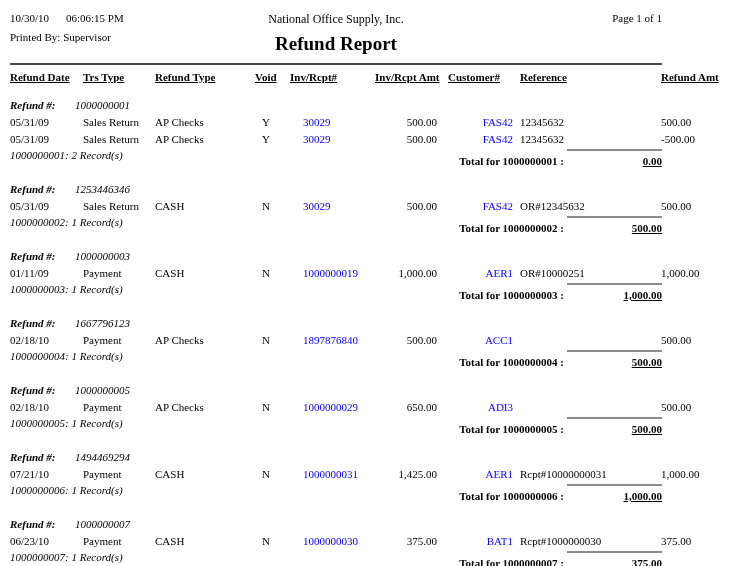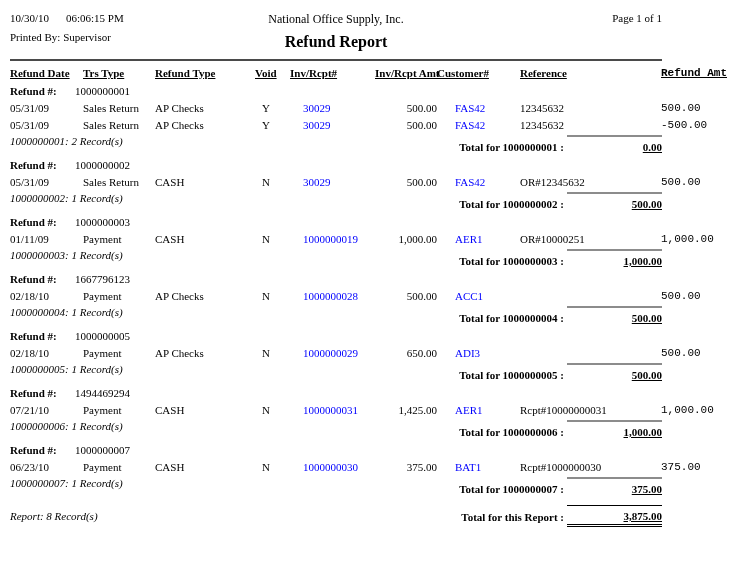--- a/index.html
+++ b/index.html
@@ -8,38 +8,38 @@
   .report { padding:0 6px 0 10px; width:668px; }
 
   
   .hdr-row1 { display:flex; margin-top:12px; align-items:flex-start; }
   .hdr-row2 { display:flex; margin-top:4px; align-items:flex-start; }
   .hdr-left  { width:230px; display:flex; }
   .hdr-center{ flex:1; text-align:center; }
   .hdr-right { width:230px; text-align:right; }
   .hdr-date { width:56px; }
   .company { font-weight:normal; font-size:12px; }
-  .report-title { font-weight:bold; font-size:16px; margin-top:2px; }
+  .report-title { font-weight:bold; font-size:19px; margin-top:2px; }
   .hdr-divider { border:0; border-top:2px solid #4a4a4a; margin-top:8px; }
 
   
   .grid { display:grid; grid-template-columns:73px 72px 100px 35px 85px 62px 76px 148px 1fr; }
   .col-headers { margin-top:6px; font-weight:bold; }
   .col-headers span { text-decoration:underline; white-space:nowrap; }
-  .h-cust { }
-  .h-ramt, .c-ramt { text-align:right;font-family:Liberation Mono, monospace; }
+  .h-cust { padding-left:11px; }
+  .h-ramt, .c-ramt { text-align:right; }
   .h-invamt, .c-invamt { text-align:right; }
 
   
-  .group-label-row { display:flex; margin-top:6px; line-height:13px; }
+  .group-label-row { display:flex; margin-top:16px; line-height:13px;font-style:italic; }
   .group-label-row .lbl { font-weight:bold; width:65px; }
   .data-row { margin-top:4px; line-height:13px; }
   .c-void { padding-left:7px; }
   .c-inv  { padding-left:13px; }
-  .c-cust { padding-left:18px; }
+  .c-cust { padding-left:18px;text-align:right; }
   .c-ref  { padding-left:7px; }
   .c-ramt { padding-right:10px; }
   a.lnk { color:#0000ff; text-decoration:none; cursor:pointer; }
 
   
   .total-row { display:flex; justify-content:space-between; margin-top:3px; }
   .records { font-style:italic; }
   .total-right { display:flex;margin-left:16px; }
   .total-label { font-weight:bold; margin-top:6px; white-space:nowrap; }
   .total-amt { width:95px; margin-left:3px; border-top:2px solid #8c8c8c;
@@ -111,21 +111,21 @@
       <span class="total-right">
         <span class="total-label">Total for 1000000001 :</span>
         <span class="total-amt">0.00</span>
       </span>
     </div>
   </div>
 
   <div>
     <div class="group-label-row">
       <span class="lbl">Refund #:</span>
-      <span>1000000002</span>
+      <span>1253446346</span>
     </div>
     <div class="grid data-row">
       <span>05/31/09</span>
       <span>Sales Return</span>
       <span>CASH</span>
       <span class="c-void">N</span>
       <span class="c-inv"><a class="lnk">30029</a></span>
       <span class="c-invamt">500.00</span>
       <span class="c-cust"><a class="lnk">FAS42</a></span>
       <span class="c-ref">OR#12345632</span>
@@ -168,21 +168,21 @@
   <div>
     <div class="group-label-row">
       <span class="lbl">Refund #:</span>
       <span>1667796123</span>
     </div>
     <div class="grid data-row">
       <span>02/18/10</span>
       <span>Payment</span>
       <span>AP Checks</span>
       <span class="c-void">N</span>
-      <span class="c-inv"><a class="lnk">1000000028</a></span>
+      <span class="c-inv"><a class="lnk">1897876840</a></span>
       <span class="c-invamt">500.00</span>
       <span class="c-cust"><a class="lnk">ACC1</a></span>
       <span class="c-ref"></span>
       <span class="c-ramt">500.00</span>
     </div>
     <div class="total-row">
       <span class="records">1000000004: 1 Record(s)</span>
       <span class="total-right">
         <span class="total-label">Total for 1000000004 :</span>
         <span class="total-amt">500.00</span>

